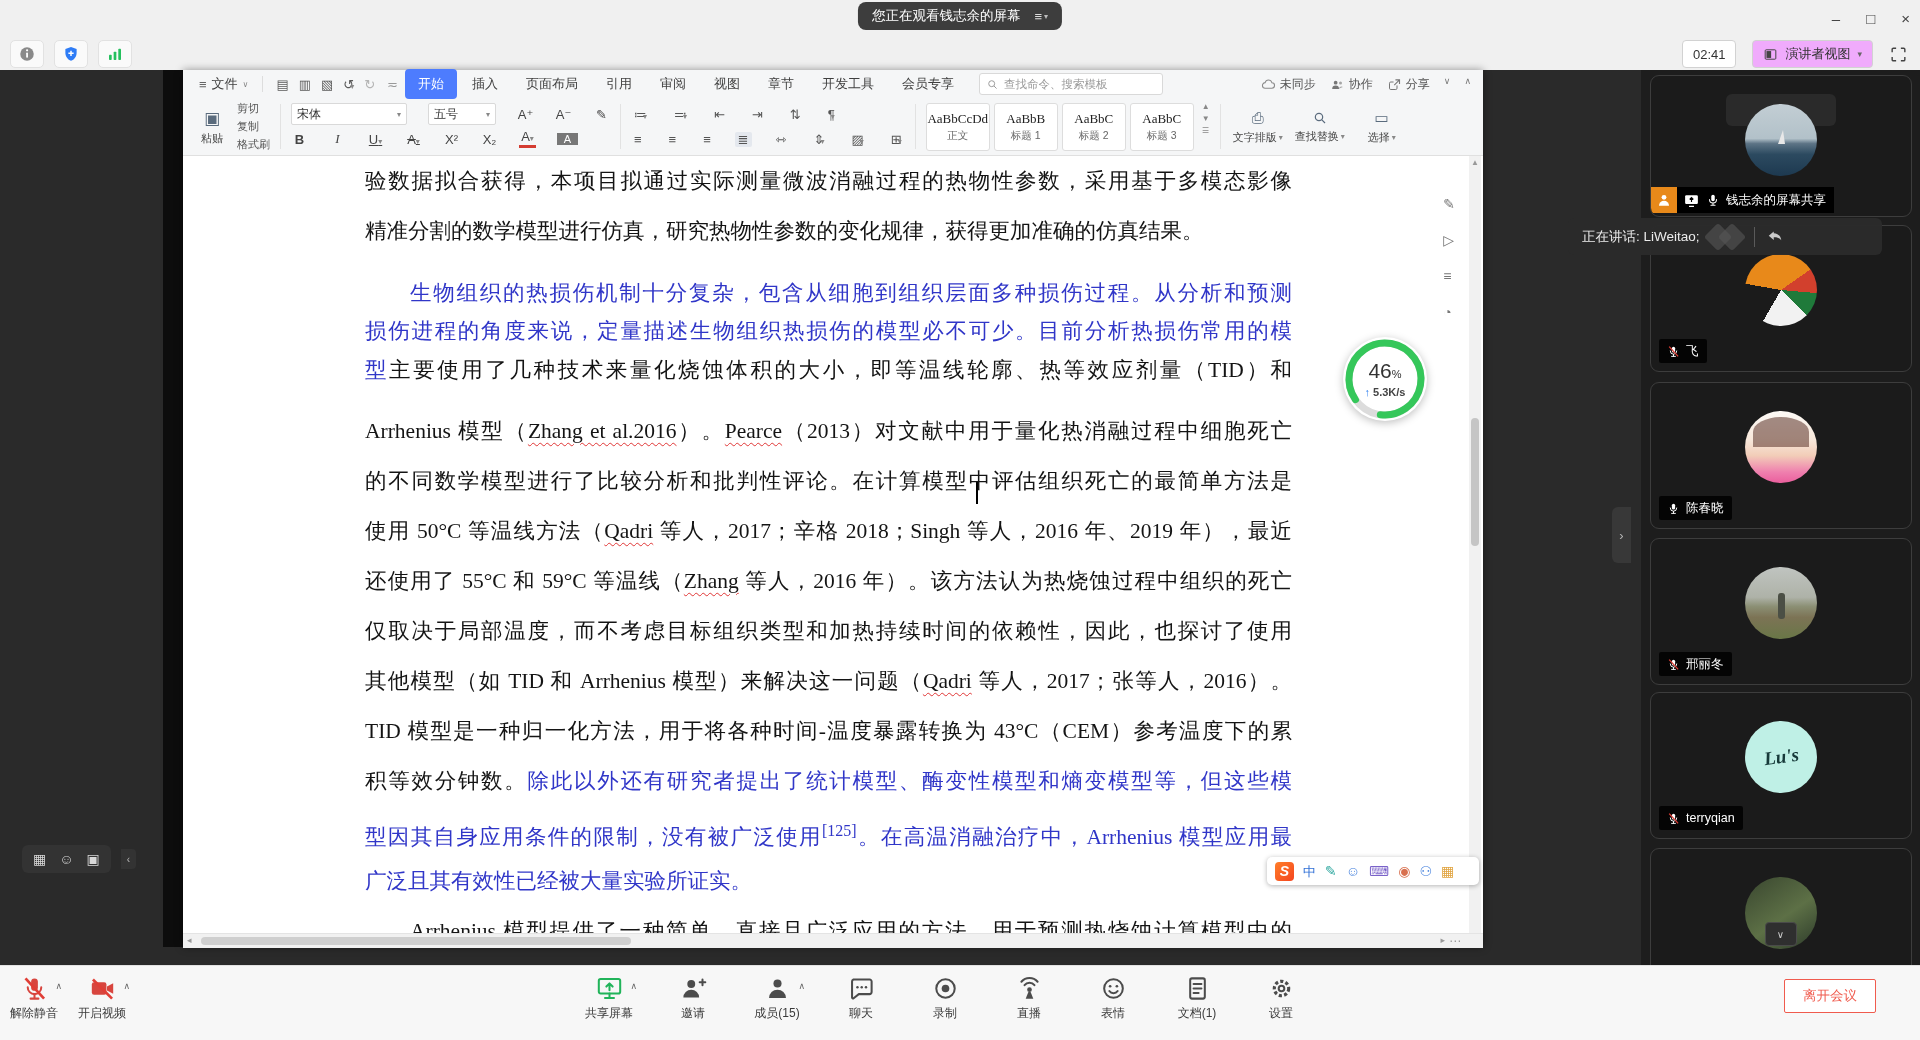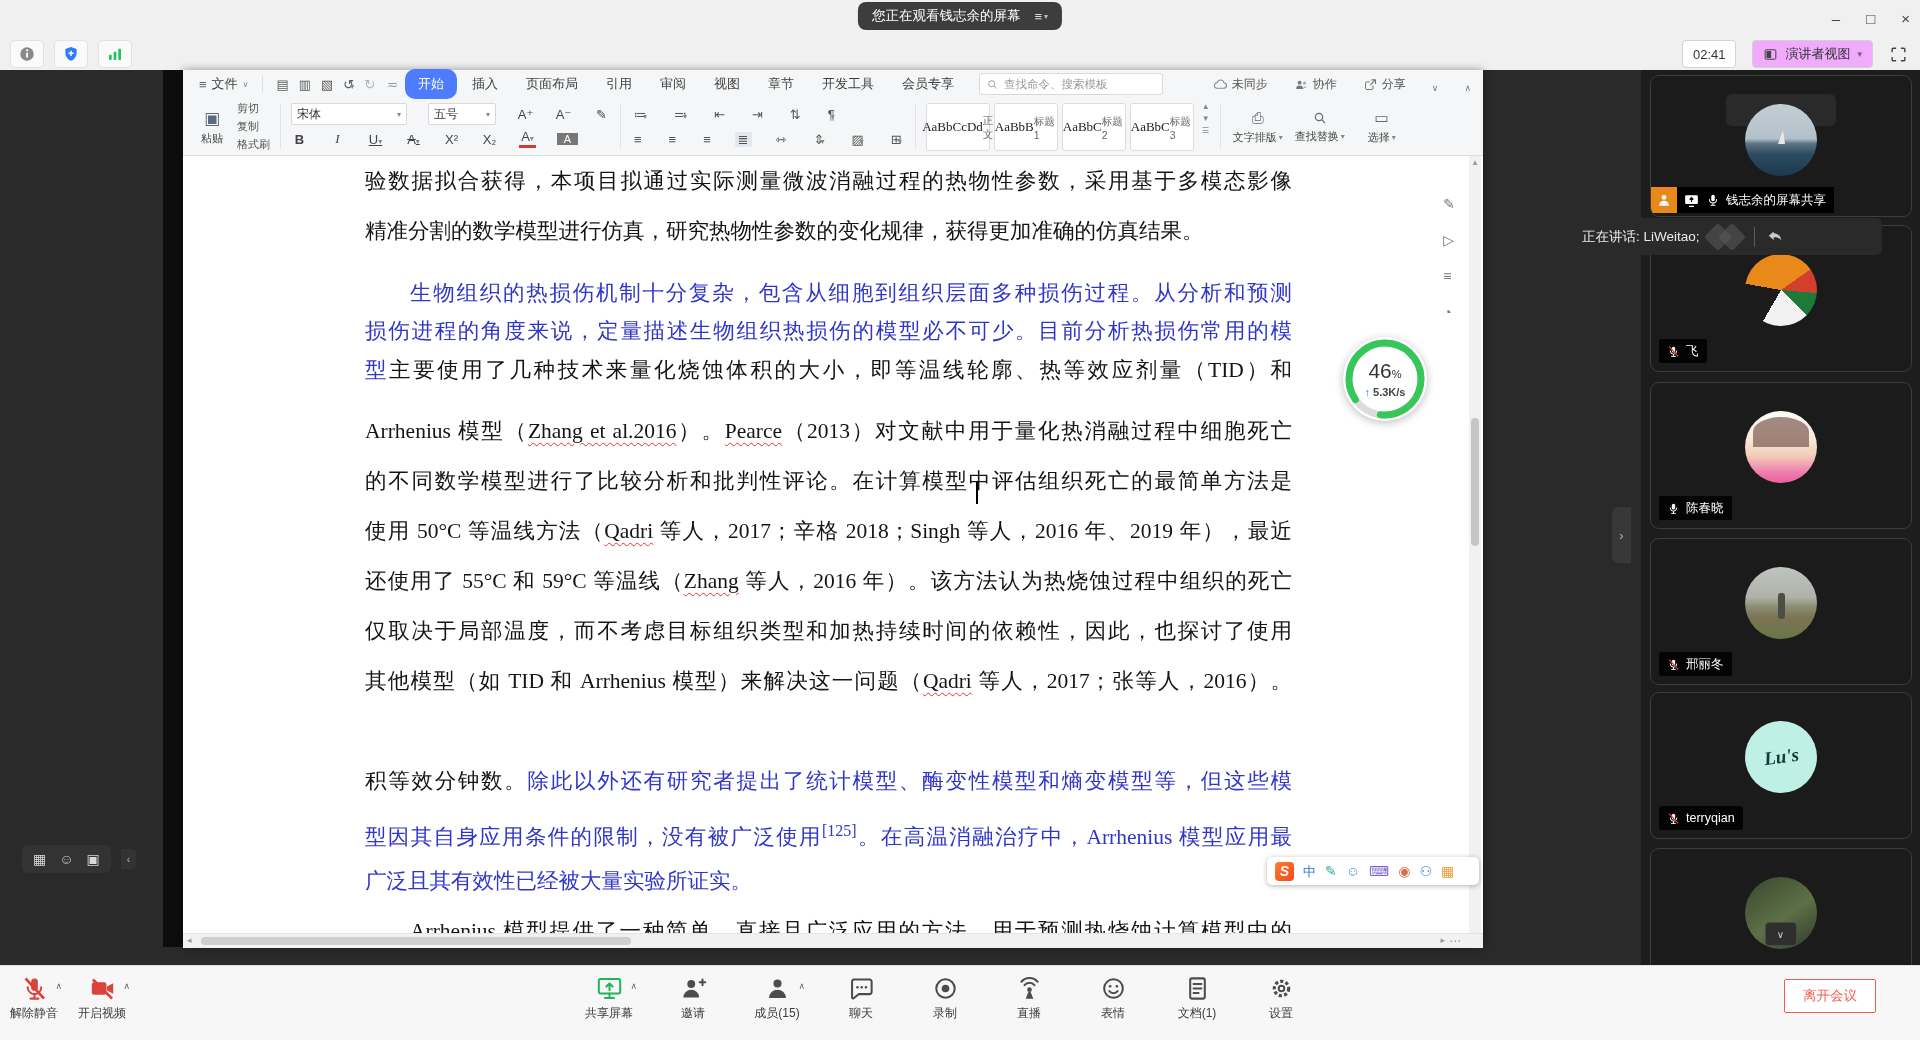--- a/index.html
+++ b/index.html
@@ -36,25 +36,25 @@
 
   
   .wps{position:absolute;left:183px;top:0;width:1300px;height:877px;background:#f5f6f7;box-shadow:0 0 8px rgba(0,0,0,.4);}
   .tabsrow{position:absolute;left:0;top:0;width:100%;height:28px;display:flex;align-items:center;
            font-size:13px;color:#3f3f3f;padding-left:10px;box-sizing:border-box;gap:2px;}
   .menu-btn{display:flex;align-items:center;gap:5px;padding:0 6px;cursor:pointer;}
   .menu-btn .mini{font-size:8px;color:#888;}
   .vsep{width:1px;height:16px;background:#ddd;margin:0 6px;}
   .qicon{color:#5a5a5a;font-size:13px;padding:0 5px;cursor:pointer;}
   .qcaret{font-size:8px;color:#888;margin-left:-4px;}
-  .tab{padding:6px 13px;border-radius:10px;cursor:pointer;color:#3f3f3f;white-space:nowrap;}
+  .tab{padding:6px 13px;border-radius:4px;cursor:pointer;color:#3f3f3f;white-space:nowrap;}
   .tab.active{background:#4d7cfe;color:#fff;}
   .searchbox{margin-left:10px;width:170px;height:20px;border:1px solid #d9d9d9;border-radius:3px;background:#fff;
              display:flex;align-items:center;gap:5px;padding:0 6px;color:#9a9a9a;font-size:11.5px;cursor:text;white-space:nowrap;}
-  .ribbon-right{margin-left:auto;display:flex;align-items:flex-end;gap:26px;padding-right:12px;color:#555;font-size:12px;}
+  .ribbon-right{margin-left:auto;display:flex;align-items:flex-start;gap:14px;padding-right:12px;color:#555;font-size:12px;}
   .rr-item{display:flex;align-items:center;gap:4px;cursor:pointer;white-space:nowrap;}
   .rr-caret{font-size:9px;color:#777;cursor:pointer;}
 
   .ribbon{position:absolute;left:0;top:28px;width:100%;height:58px;border-bottom:1px solid #e0e0e0;
           display:flex;align-items:stretch;padding:4px 8px 4px 12px;box-sizing:border-box;gap:8px;font-size:12px;color:#454545;}
   .rgroup{display:flex;flex-direction:column;justify-content:space-between;}
   .rsep{width:1px;background:#e2e2e2;margin:2px 2px;}
   .paste-wrap{display:flex;gap:8px;}
   .paste-btn{width:34px;display:flex;flex-direction:column;align-items:center;justify-content:center;gap:2px;cursor:pointer;}
   .paste-glyph{font-size:17px;color:#5a6b7d;}
@@ -69,21 +69,21 @@
   .fbtn .mini{font-size:8px;color:#888;}
   .fbtn.bold{font-weight:bold;}
   .fbtn.italic{font-style:italic;font-family:"Liberation Serif",serif;}
   .fbtn.underline{text-decoration:underline;}
   .fbtn.strike{text-decoration:line-through;}
   .fbtn.color{border-bottom:3px solid #d43c32;line-height:13px;}
   .fbtn.shade{background:#777;color:#fff;padding:0 2px;font-size:11px;}
   .pbtn{color:#555;font-size:13px;cursor:pointer;padding:0 3px;}
   .styles-gallery{display:flex;align-items:center;gap:4px;}
   .stylebox{width:62px;height:46px;background:#fff;border:1px solid #ddd;border-radius:3px;
-            display:flex;flex-direction:row;align-items:center;justify-content:center;cursor:pointer;}
+            display:flex;flex-direction:column;align-items:center;justify-content:center;cursor:pointer;}
   .stylebox .sample{font-family:"Liberation Serif",serif;font-size:13px;color:#222;white-space:nowrap;}
   .stylebox .slabel{font-size:10.5px;color:#666;margin-top:2px;}
   .style-arrows{display:flex;flex-direction:column;gap:3px;color:#888;font-size:8px;}
   .bigtool{width:54px;display:flex;flex-direction:column;align-items:center;justify-content:center;gap:3px;cursor:pointer;color:#454545;}
   .bigtool .tg{font-size:15px;color:#5a6b7d;}
   .bigtool .tl{font-size:11px;display:flex;align-items:center;gap:2px;}
   .bigtool .mini{font-size:8px;color:#888;}
 
   
   .doc{position:absolute;left:0;top:86px;width:1300px;height:777px;background:#fff;overflow:hidden;}
@@ -425,20 +425,21 @@
           <div class="docline nojust" style="top: 57px;"><span class="">精准分割的数学模型进行仿真，研究热物性参数的变化规律，获得更加准确的仿真结果。</span></div>
           <div class="docline ind" style="top: 119px;"><span class="seg-blue ">生物组织的热损伤机制十分复杂，包含从细胞到组织层面多种损伤过程。从分析和预测</span></div>
           <div class="docline" style="top: 157px;"><span class="seg-blue ">损伤进程的角度来说，定量描述生物组织热损伤的模型必不可少。目前分析热损伤常用的模</span></div>
           <div class="docline" style="top: 196px;"><span class="seg-blue ">型</span><span class="">主要使用了几种技术来量化烧蚀体积的大小，即等温线轮廓、热等效应剂量（TID）和</span></div>
           <div class="docline" style="top: 257px;"><span class="">Arrhenius 模型（</span><span class="seg-wavy">Zhang et al.2016</span><span class="">）。</span><span class="seg-wavy">Pearce</span><span class="">（2013）对文献中用于量化热消融过程中细胞死亡</span></div>
           <div class="docline" style="top: 307px;"><span class="">的不同数学模型进行了比较分析和批判性评论。在计算模型中评估组织死亡的最简单方法是</span></div>
           <div class="docline" style="top: 357px;"><span class="">使用 50°C 等温线方法（</span><span class="seg-wavy">Qadri</span><span class=""> 等人，2017；辛格 2018；Singh 等人，2016 年、2019 年），最近</span></div>
           <div class="docline" style="top: 407px;"><span class="">还使用了 55°C 和 59°C 等温线（</span><span class="seg-wavy">Zhang</span><span class=""> 等人，2016 年）。该方法认为热烧蚀过程中组织的死亡</span></div>
           <div class="docline" style="top: 457px;"><span class="">仅取决于局部温度，而不考虑目标组织类型和加热持续时间的依赖性，因此，也探讨了使用</span></div>
           <div class="docline" style="top: 507px;"><span class="">其他模型（如 TID 和 Arrhenius 模型）来解决这一问题（</span><span class="seg-wavy">Qadri</span><span class=""> 等人，2017；张等人，2016）。</span></div>
+          <div class="docline" style="top: 557px;"><span class="">TID 模型是一种归一化方法，用于将各种时间-温度暴露转换为 43°C（CEM）参考温度下的累</span></div>
           <div class="docline" style="top: 607px;"><span class="">积等效分钟数。</span><span class="seg-blue ">除此以外还有研究者提出了统计模型、酶变性模型和熵变模型等，但这些模</span></div>
           <div class="docline" style="top: 657px;"><span class="seg-blue ">型因其自身应用条件的限制，没有被广泛使用</span><sup><span class="seg-blue ">[125]</span></sup><span class="seg-blue ">。在高温消融治疗中，Arrhenius 模型应用最</span></div>
           <div class="docline nojust" style="top: 707px;"><span class="seg-blue ">广泛且其有效性已经被大量实验所证实。</span></div>
           <div class="docline ind" style="top: 757px;"><span class="">Arrhenius 模型提供了一种简单、直接且广泛应用的方法，用于预测热烧蚀计算模型中的</span></div>
         </div>
 
       <div class="hscroll">
         <span class="arr" style="left:4px;">◂</span>
         <div class="hthumb"></div>
         <span class="arr" style="right:38px;">▸</span>

